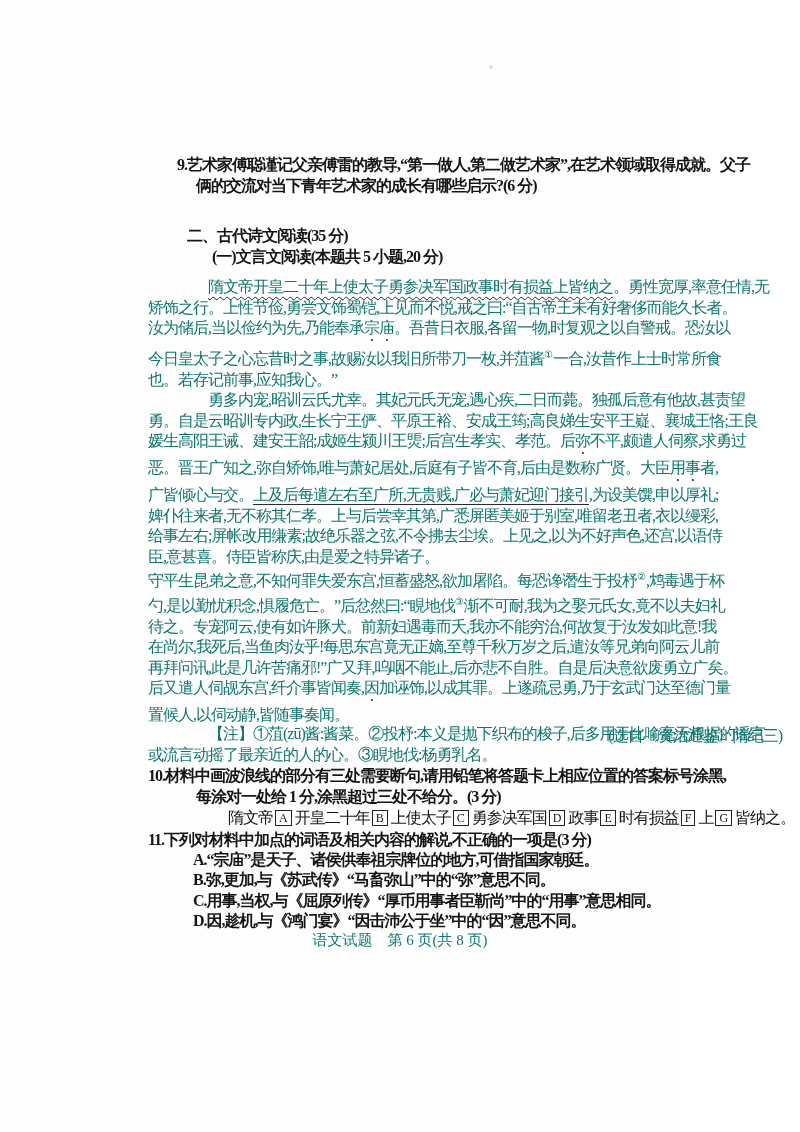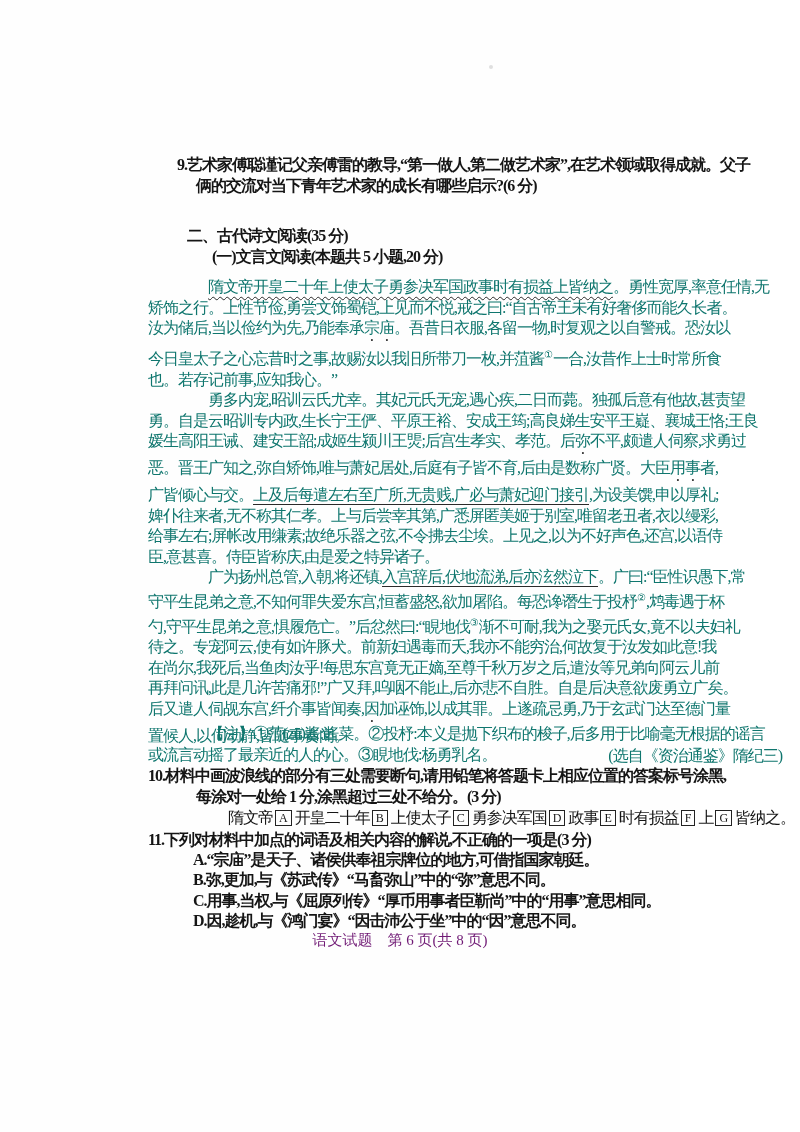--- a/index.html
+++ b/index.html
@@ -60,21 +60,21 @@
   }
   .seg-s { font-size:10px; vertical-align:super; letter-spacing:0; }
   .seg-b {
     display:inline-block; border:1px solid #222;
     font-size:12px; line-height:14px; padding:0 3px; margin:0 3px 0 2px;
     letter-spacing:0; vertical-align:1px; font-weight:normal;
   }
 
   .footer {
     position:absolute; left:0; top:931px; width:800px;
-    text-align:center; font-size:15px; letter-spacing:0; color:#701a75;
+    text-align:center; font-size:15px; letter-spacing:0; color:#0f766e;
   }
   .artifact {
     position:absolute; left:489px; top:65px; width:4px; height:4px;
     background:#c9c9c9; border-radius:50%; opacity:.6;
   }
 </style>
 </head>
 <body>
 
 <div class="page">
@@ -95,23 +95,22 @@
       <div class="line"><span class="seg-p">今日皇太子之心忘昔时之事,故赐汝以我旧所带刀一枚,并菹酱</span><span class="seg-s">①</span><span class="seg-p">一合,汝昔作上士时常所食</span></div>
       <div class="line"><span class="seg-p">也。若存记前事,应知我心。”</span></div>
       <div class="line i4"><span class="seg-p">勇多内宠,昭训云氏尤幸。其妃元氏无宠,遇心疾,二日而薨。独孤后意有他故,甚责望</span></div>
       <div class="line"><span class="seg-p">勇。自是云昭训专内政,生长宁王俨、平原王裕、安成王筠;高良娣生安平王嶷、襄城王恪;王良</span></div>
       <div class="line"><span class="seg-p">媛生高阳王诫、建安王韶;成姬生颍川王煚;后宫生孝实、孝范。后</span><span class="seg-d">弥</span><span class="seg-p">不平,颇遣人伺察,求勇过</span></div>
       <div class="line"><span class="seg-p">恶。晋王广知之,弥自矫饰,唯与萧妃居处,后庭有子皆不育,后由是数称广贤。大臣</span><span class="seg-d">用事</span><span class="seg-p">者,</span></div>
       <div class="line"><span class="seg-p">广皆倾心与交。</span><span class="seg-u">上及后每遣左右至广所,无贵贱,广必与萧妃迎门接引</span><span class="seg-p">,为设美馔,申以厚礼;</span></div>
       <div class="line"><span class="seg-p">婢仆往来者,无不称其仁孝。上与后尝幸其第,广悉屏匿美姬于别室,唯留老丑者,衣以缦彩,</span></div>
       <div class="line"><span class="seg-p">给事左右;屏帐改用缣素;故绝乐器之弦,不令拂去尘埃。上见之,以为不好声色,还宫,以语侍</span></div>
       <div class="line"><span class="seg-p">臣,意甚喜。侍臣皆称庆,由是爱之特异诸子。</span></div>
-      <div class="line i4"><span class="seg-p">广为扬州总管,入朝,将还镇,</span><span class="seg-u">入宫辞后,伏地流涕,后亦泫然泣下</span><span class="seg-p">。广曰:“臣性识愚下,常</span></div>
       <div class="line"><span class="seg-p">守平生昆弟之意,不知何罪失爱东宫,恒蓄盛怒,欲加屠陷。每恐谗谮生于投杼</span><span class="seg-s">②</span><span class="seg-p">,鸩毒遇于杯</span></div>
-      <div class="line"><span class="seg-p">勺,守平生昆弟之意,惧履危亡。”后忿然曰:“睍地伐</span><span class="seg-s">③</span><span class="seg-p">渐不可耐,我为之娶元氏女,竟不以夫妇礼</span></div>
+      <div class="line"><span class="seg-p">勺,是以勤忧积念,惧履危亡。”后忿然曰:“睍地伐</span><span class="seg-s">③</span><span class="seg-p">渐不可耐,我为之娶元氏女,竟不以夫妇礼</span></div>
       <div class="line"><span class="seg-p">待之。专宠阿云,使有如许豚犬。前新妇遇毒而夭,我亦不能穷治,何故复于汝发如此意!我</span></div>
       <div class="line"><span class="seg-p">在尚尔,我死后,当鱼肉汝乎!每思东宫竟无正嫡,至尊千秋万岁之后,遣汝等兄弟向阿云儿前</span></div>
       <div class="line"><span class="seg-p">再拜问讯,此是几许苦痛邪!”广又拜,呜咽不能止,后亦悲不自胜。自是后决意欲废勇立广矣。</span></div>
       <div class="line"><span class="seg-p">后又遣人伺觇东宫,纤介事皆闻奏,</span><span class="seg-d">因</span><span class="seg-p">加诬饰,以成其罪。上遂疏忌勇,乃于玄武门达至德门量</span></div>
       <div class="line"><span class="seg-p">置候人,以伺动静,皆随事奏闻。</span></div>
       <div class="line src"><span class="seg-p">(选自《资治通鉴》隋纪三)</span></div>
     </div>
   <div class="block blk-notes kai-text">
       <div class="line i4"><span class="seg-p">【注】①菹(zū)酱:酱菜。②投杼:本义是抛下织布的梭子,后多用于比喻毫无根据的谣言</span></div>
       <div class="line"><span class="seg-p">或流言动摇了最亲近的人的心。③睍地伐:杨勇乳名。</span></div>

